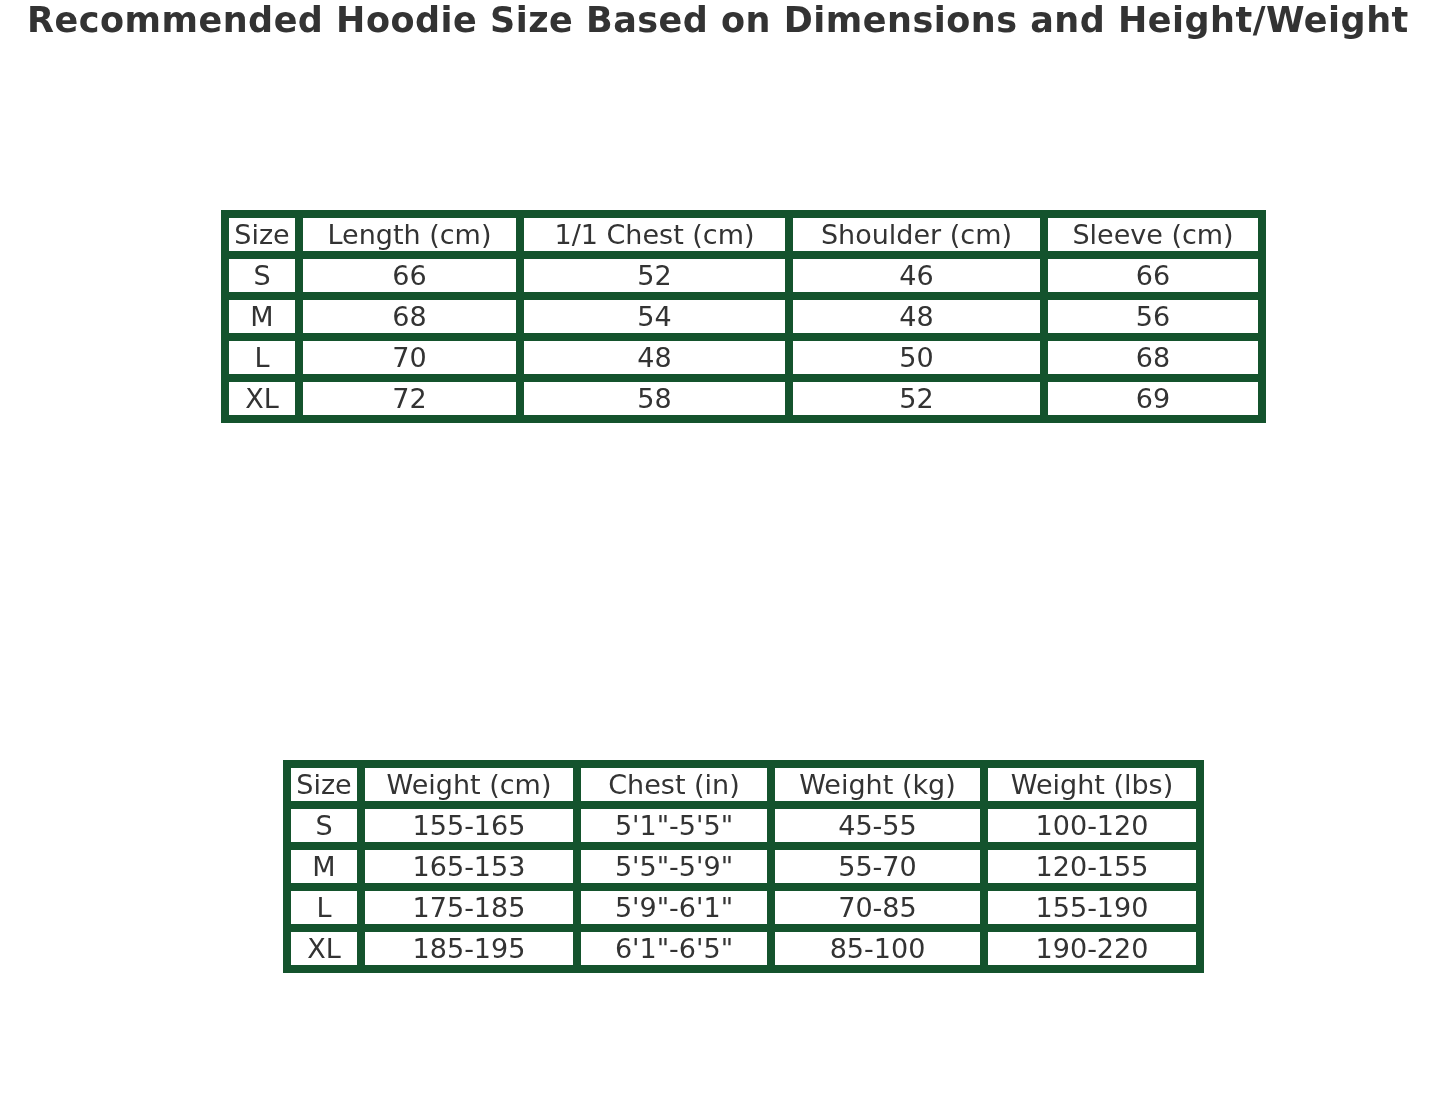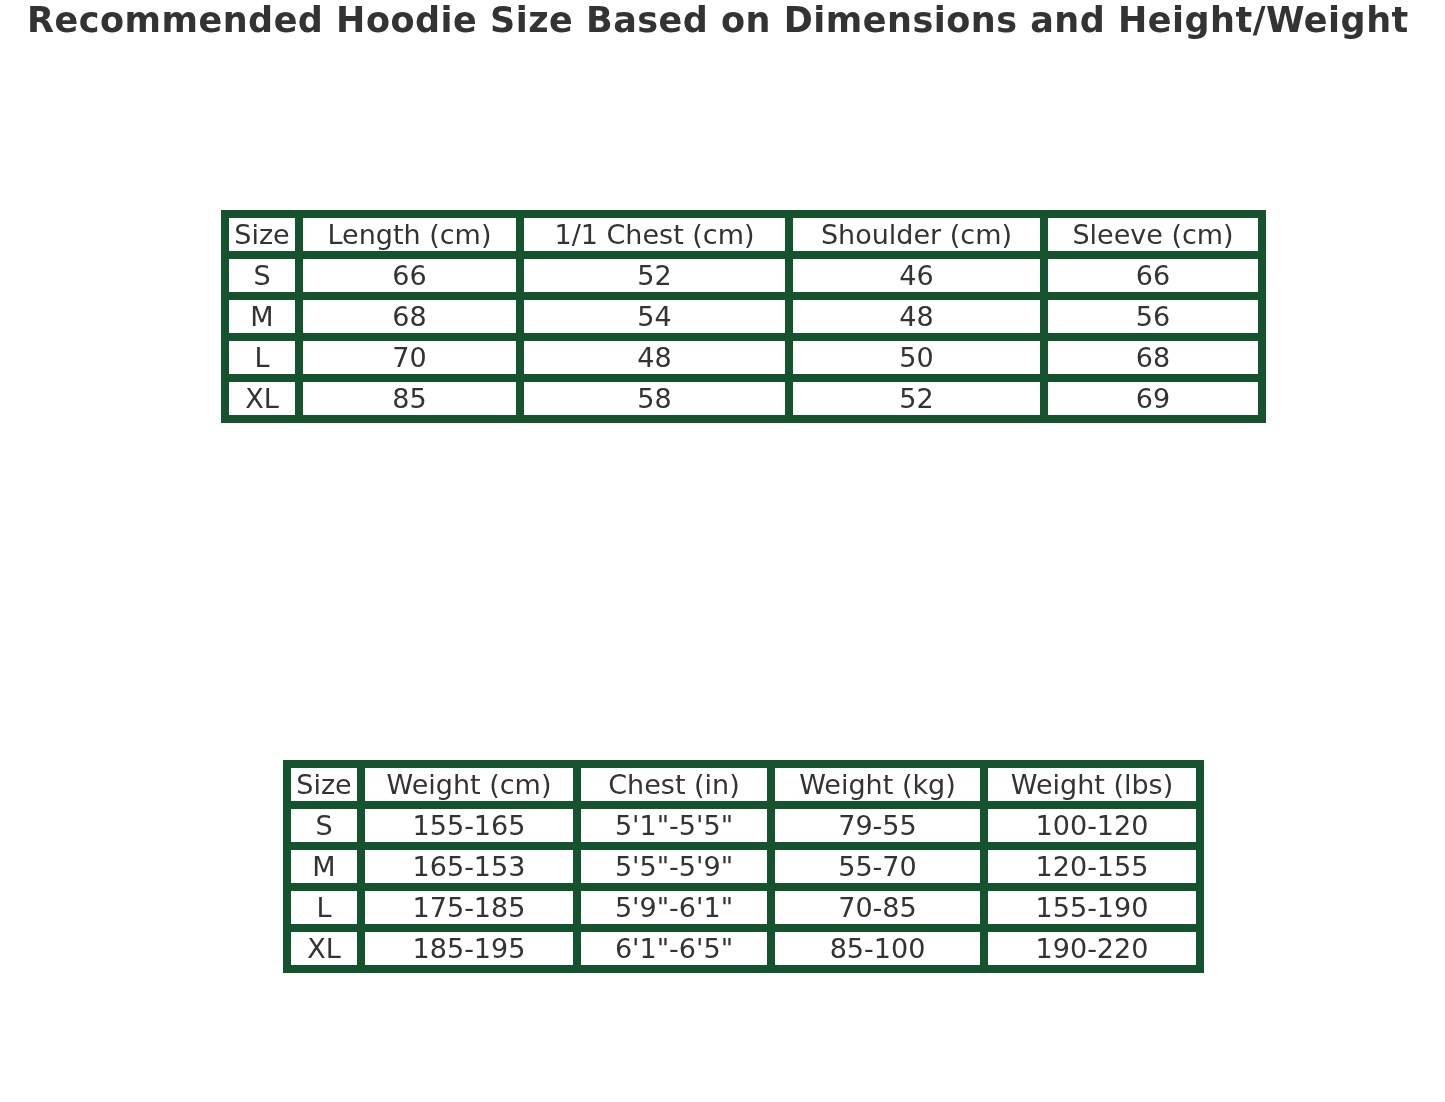--- a/index.html
+++ b/index.html
@@ -106,21 +106,21 @@
       </tr>
       <tr>
         <td>L</td>
         <td>70</td>
         <td>48</td>
         <td>50</td>
         <td>68</td>
       </tr>
       <tr>
         <td>XL</td>
-        <td>85</td>
+        <td>72</td>
         <td>58</td>
         <td>52</td>
         <td>69</td>
       </tr>
     </tbody>
   </table>
 
 <table class="size-table height-weight-table">
   <colgroup>
     <col>
@@ -136,21 +136,21 @@
         <th>Chest (in)</th>
         <th>Weight (kg)</th>
         <th>Weight (lbs)</th>
       </tr>
     </thead>
     <tbody>
       <tr>
         <td>S</td>
         <td>155-165</td>
         <td>5'1"-5'5"</td>
-        <td>79-55</td>
+        <td>45-55</td>
         <td>100-120</td>
       </tr>
       <tr>
         <td>M</td>
         <td>165-153</td>
         <td>5'5"-5'9"</td>
         <td>55-70</td>
         <td>120-155</td>
       </tr>
       <tr>

